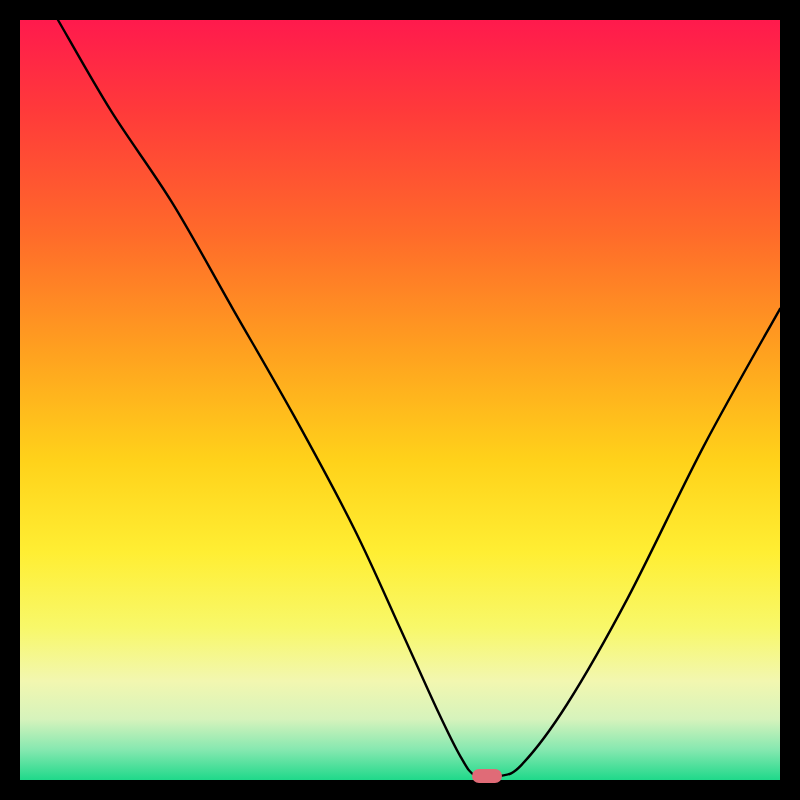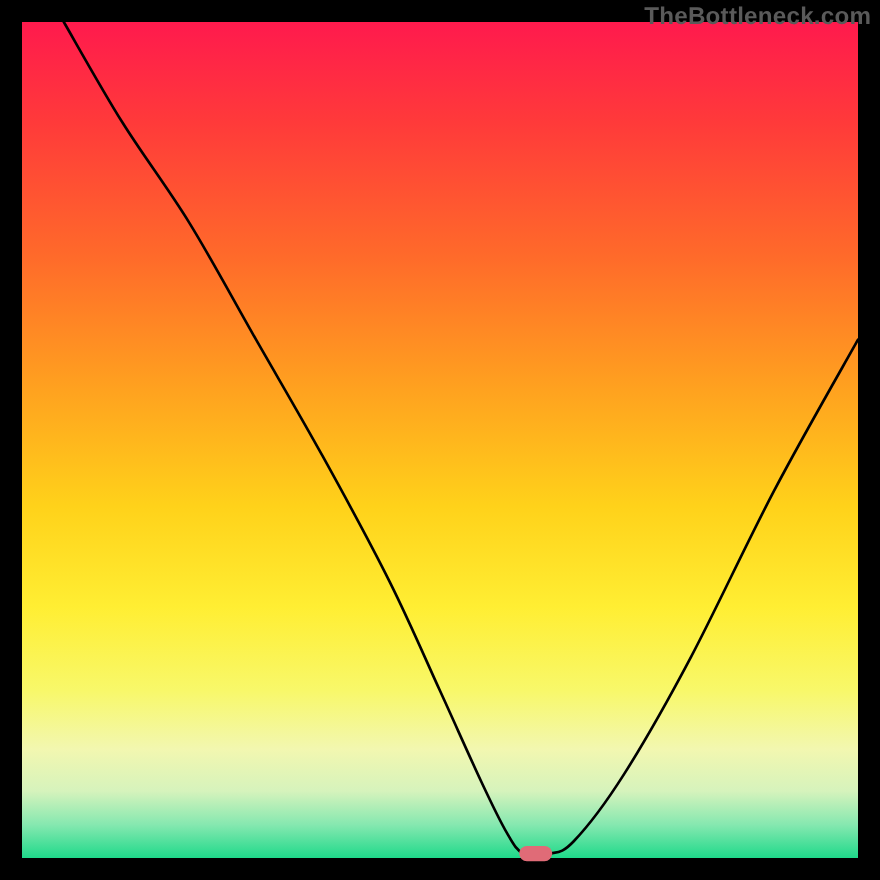--- a/index.html
+++ b/index.html
@@ -71,14 +71,13 @@
 
 <div class="frame">
   <div class="plot"></div>
 
   <svg class="curve" viewBox="0 0 760 760" preserveAspectRatio="none">
     <path id="curve-path" d="M 38.0 0.0 C 46.9 15.2, 72.2 60.8, 91.2 91.2 C 110.2 121.6, 131.7 149.5, 152.0 182.4 C 172.3 215.3, 192.5 253.3, 212.8 288.8 C 233.1 324.3, 253.3 358.5, 273.6 395.2 C 293.9 431.9, 316.7 473.7, 334.4 509.2 C 352.1 544.7, 366.1 577.6, 380.0 608.0 C 393.9 638.4, 407.9 670.1, 418.0 691.6 C 428.1 713.1, 434.5 726.4, 440.8 737.2 C 447.1 748.0, 449.7 753.0, 456.0 756.2 C 462.3 759.4, 471.2 758.1, 478.8 756.2 C 486.4 754.3, 490.2 756.8, 501.6 744.8 C 513.0 732.8, 529.5 711.9, 547.2 684.0 C 564.9 656.1, 585.2 620.7, 608.0 577.6 C 630.8 534.5, 658.7 473.7, 684.0 425.6 C 709.3 377.5, 747.3 311.6, 760.0 288.8" fill="none" stroke="#000" stroke-width="2.4" stroke-linecap="round" stroke-linejoin="round"></path>
   </svg>
 
   <div id="marker" class="marker" style="left: 487.4px; top: 776.2px; background: rgb(224, 107, 119);"></div>
 
-  <div class="watermark">TheBottleneck.com</div>
 </div>
 
 </body></html>

